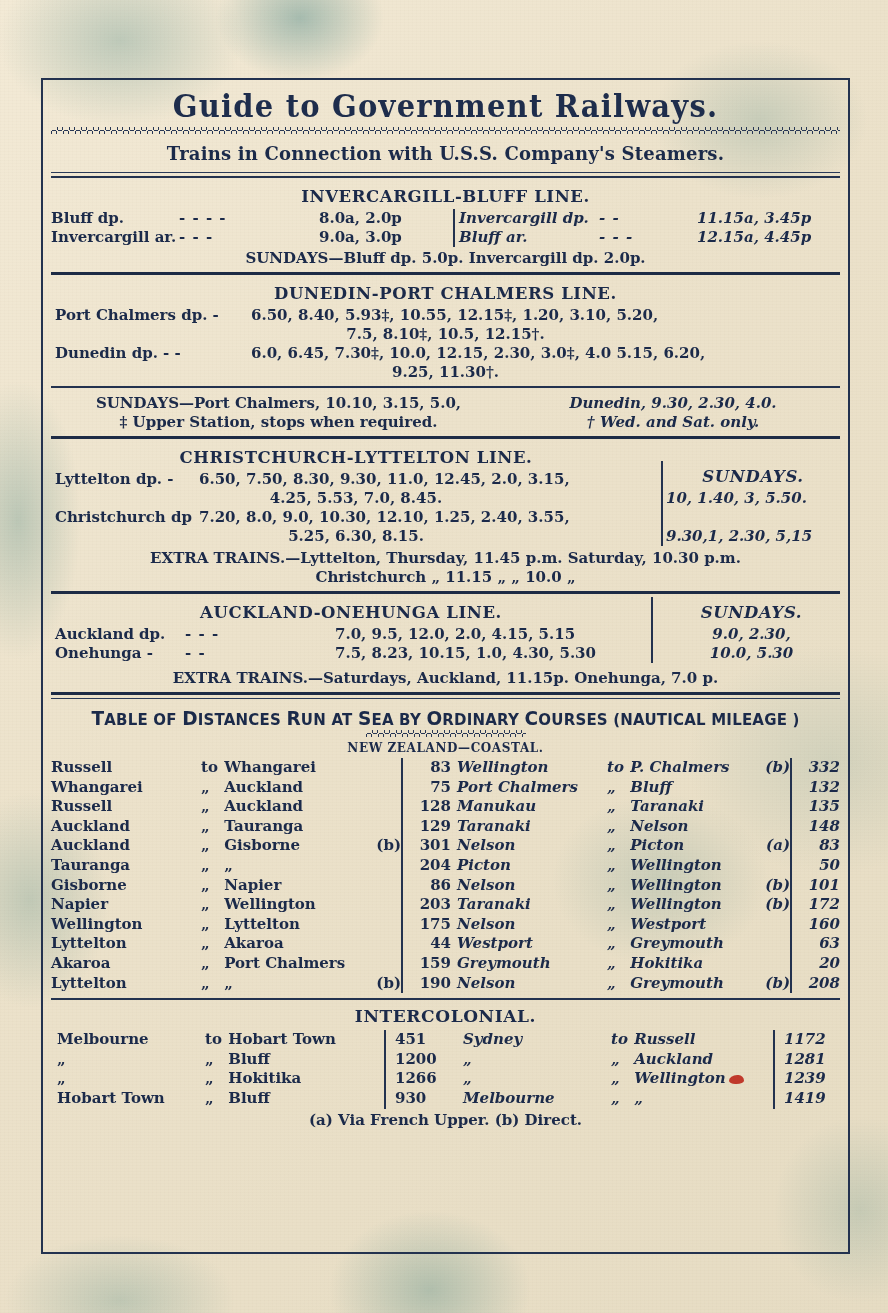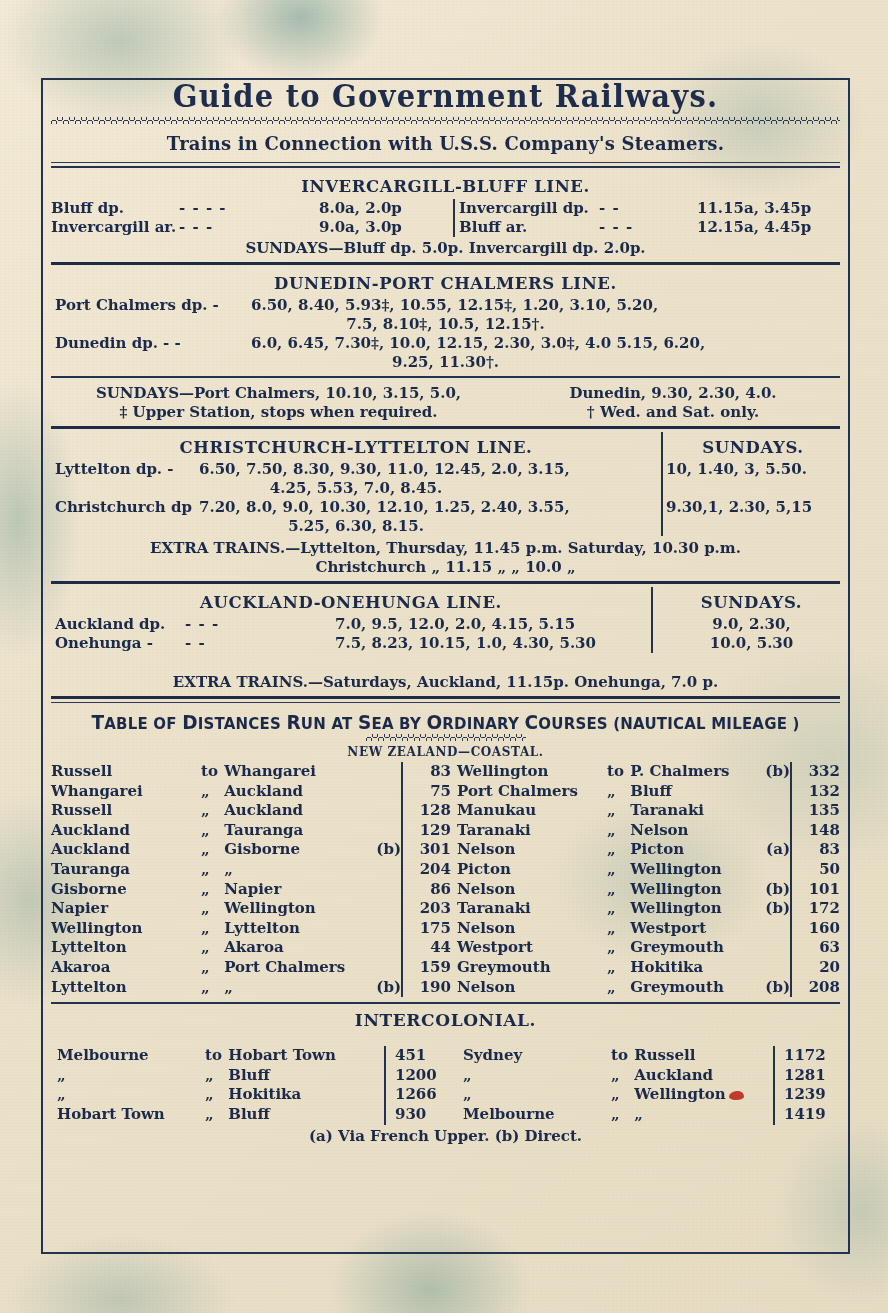--- a/index.html
+++ b/index.html
@@ -33,21 +33,21 @@
       repeating-linear-gradient(0deg, rgba(120,100,70,.05) 0 1px, rgba(0,0,0,0) 1px 3px),
       repeating-linear-gradient(90deg, rgba(120,100,70,.045) 0 1px, rgba(0,0,0,0) 1px 4px);
   }
   #frame {
     position:absolute;
     left:41px; top:78px; right:38px; bottom:59px;
     border:2px solid #23324f;
     box-sizing:border-box;
   }
   #sheet {
-    position:absolute; left:41px; top:68px; width:809px; height:1176px;
+    position:absolute; left:41px; top:78px; width:809px; height:1176px;
     box-sizing:border-box;
     padding:0 10px;
   }
   .rule { border-top:2px solid #23324f; margin:0; }
   .rule.thin { border-top:1px solid #2a3a58; }
   .rule.thick { border-top:3px solid #1d2b45; }
   .wavy {
     height:7px;
     background-image:
       radial-gradient(circle at 3px 6px, rgba(0,0,0,0) 2.4px, #273654 2.5px, #273654 3.1px, rgba(0,0,0,0) 3.2px),
@@ -77,23 +77,23 @@
   .sect-head {
     font-family:"DejaVu Serif", serif;
     font-weight:700;
     font-size:16.5px;
     text-align:center;
     letter-spacing:.6px;
     margin:6px 0 3px 0;
   }
   .row { font-family:"DejaVu Serif", serif; font-weight:700; font-size:15px; line-height:19px; white-space:nowrap; }
   .center { text-align:center; }
-  .split { display:flex; }
+  .split { display:flex;align-items:flex-end; }
   .split > .L { flex:0 0 auto; }
-  .split > .R { flex:1 1 auto; }
+  .split > .R { flex:1 1 auto;font-style:italic; }
   .vline { border-left:2px solid #23324f; }
   .blk { padding:3px 0 4px 0; }
   .dotted { letter-spacing:1px; }
   .pad2 { padding-left:4px; }
 
   
   .banner {
     font-family:"DejaVu Sans", sans-serif;
     font-weight:700;
     font-size:18.5px;
@@ -228,21 +228,21 @@
         <div class="row">
           <span style="display:inline-block;width:130px;padding-left:4px">Onehunga -</span><span class="dotted" style="display:inline-block;width:150px">-      -</span><span>7.5, 8.23, 10.15, 1.0, 4.30, 5.30</span>
         </div>
       </div>
       <div class="R vline" style="padding-left:10px">
         <div class="sect-head">SUNDAYS.</div>
         <div class="row center">9.0,    2.30,</div>
         <div class="row center">10.0,    5.30</div>
       </div>
     </div>
-    <div class="row center" style="margin-top:20px">EXTRA TRAINS.—Saturdays, Auckland, 11.15p.  Onehunga, 7.0 p.</div>
+    <div class="row center" style="margin-top:6px">EXTRA TRAINS.—Saturdays, Auckland, 11.15p.  Onehunga, 7.0 p.</div>
   </div>
 
   <div class="rule thick"></div>
   <div class="rule thin" style="margin-top:3px"></div>
 
   <div class="banner">
     <span>T</span><span class="sc">ABLE OF </span><span>D</span><span class="sc">ISTANCES </span><span>R</span><span class="sc">UN AT </span><span>S</span><span class="sc">EA BY </span><span>O</span><span class="sc">RDINARY </span><span>C</span><span class="sc">OURSES (</span><span class="sc">NAUTICAL MILEAGE )</span>
   </div>
   <div class="wavy wavy-short"></div>
   <div class="sect-head" style="font-size:12px;margin-top:4px">NEW ZEALAND—COASTAL.</div>
@@ -403,21 +403,21 @@
             </tr>
           </tbody>
       </table>
     </div>
   </div>
 
   <div class="rule" style="margin-top:5px"></div>
 
   <div class="sect-head" style="font-size:17px;margin-top:6px">INTERCOLONIAL.</div>
 
-  <div class="split" style="margin-top:16px">
+  <div class="split" style="margin-top:4px">
     <div class="L" style="width:400px">
       <table class="dist ic">
         <tbody id="ic-left">
             <tr>
               <td class="from">Melbourne</td>
               <td class="to"><span class="qq">to</span> Hobart Town</td>
               <td class="num">451</td>
             </tr>
             <tr>
               <td class="from">„</td>

